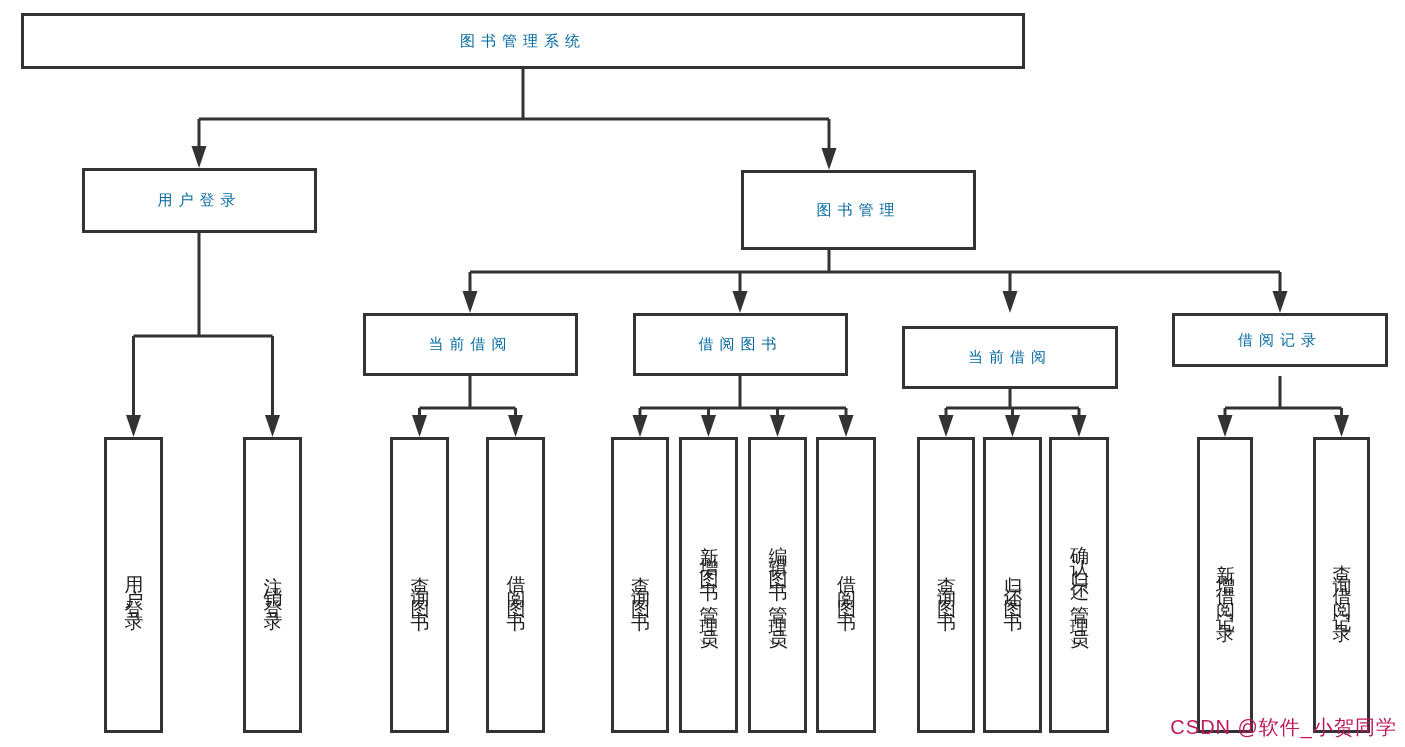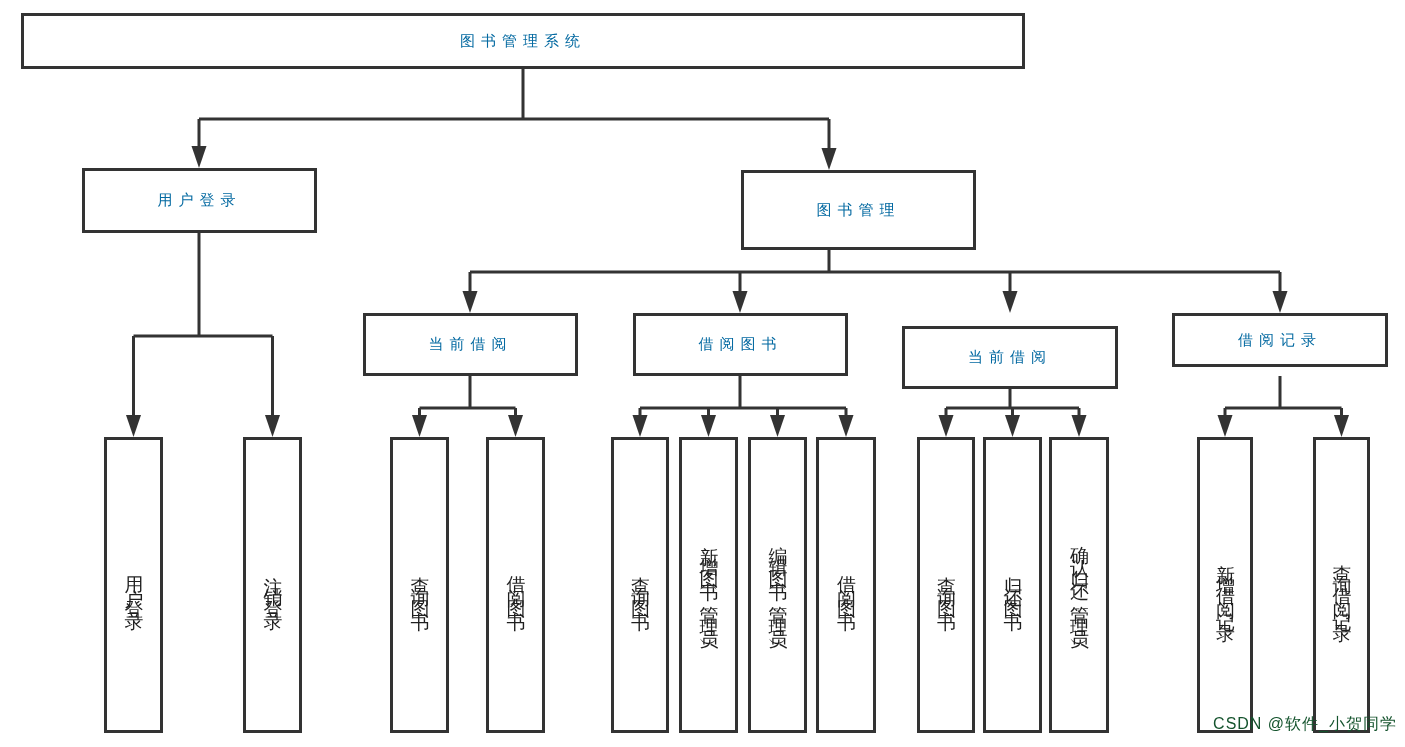--- a/index.html
+++ b/index.html
@@ -44,23 +44,23 @@
     font-size: 19px;
     letter-spacing: 12px;
     line-height: 1.1;
     white-space: nowrap;
     color: #1f1f1f;
   }
   .watermark {
     position: absolute;
     top: 714px;
     right: 8px;
-    font-size: 16px;
+    font-size: 20px;
     letter-spacing: 1px;
-    color: #14532d;
+    color: #be185d;
     z-index: 5;
     white-space: nowrap;
   }
 </style>
 </head>
 <body>
 
 <div class="stage">
 
   <svg class="connectors" width="1405" height="747" viewBox="0 0 1405 747">

